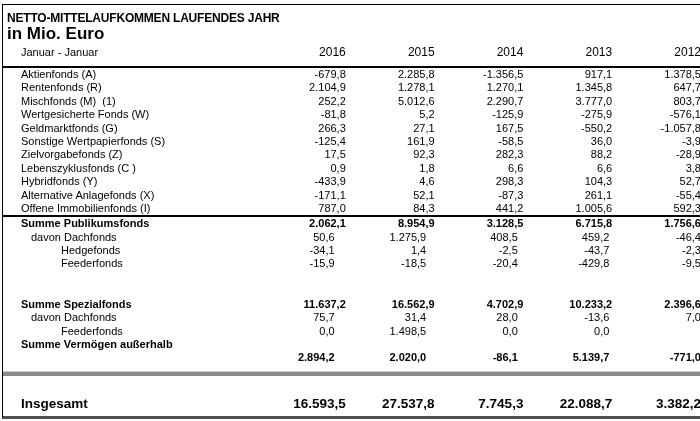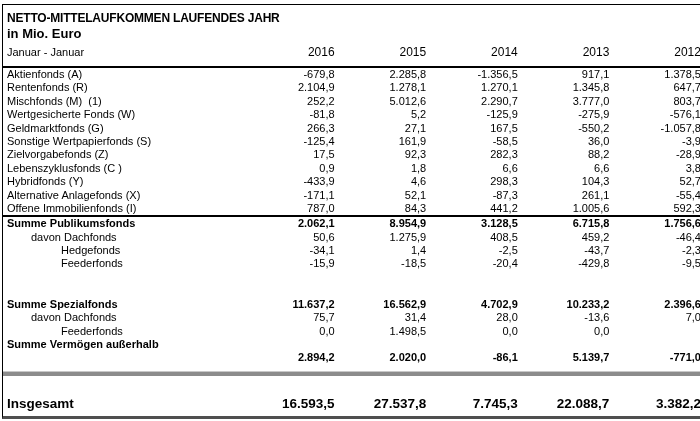--- a/index.html
+++ b/index.html
@@ -18,38 +18,38 @@
     border-bottom: 3px solid #4f4f4f;
     background: #fff;
   }
   .head { padding-top: 5px; }
   .title {
     font-size: 12px; font-weight: bold;
     line-height: 16px; padding-left: 4px;
     letter-spacing: -0.2px;
   }
   .subtitle {
-    font-size: 13px; font-weight: bold;
+    font-size: 17px; font-weight: bold;
     line-height: 16px; padding-left: 4px;
   }
   .row {
     display: flex;
     height: 13.4px; line-height: 13.4px;
     font-size: 11px;
   }
   .yearrow { height: 20px; line-height: 20px; align-items: flex-end; }
   .yearrow .lbl { font-size: 11px; }
   .yearrow .val { font-weight: normal; font-size: 12px; line-height: 20px; }
   .lbl {
     box-sizing: border-box;
     width: 240px;
     white-space: pre;
     overflow: hidden;
   }
-  .ind0 { padding-left: 4px; }
+  .ind0 { padding-left: 4px; margin-left: 14px; }
   .ind1 { padding-left: 28px; }
   .ind2 { padding-left: 58px; }
   .ind3 { padding-left: 50px; margin-top: 44px; }
   .val { flex: 1 1 0; text-align: right; white-space: pre; }
   .bold { font-weight: bold; }
   .row.spacer { height: 27px; }
   .hrule { height: 2px; background: #000; }
   .hrule.top { margin-top: 4px; }
   .grayband {
     margin-top: 6px;

